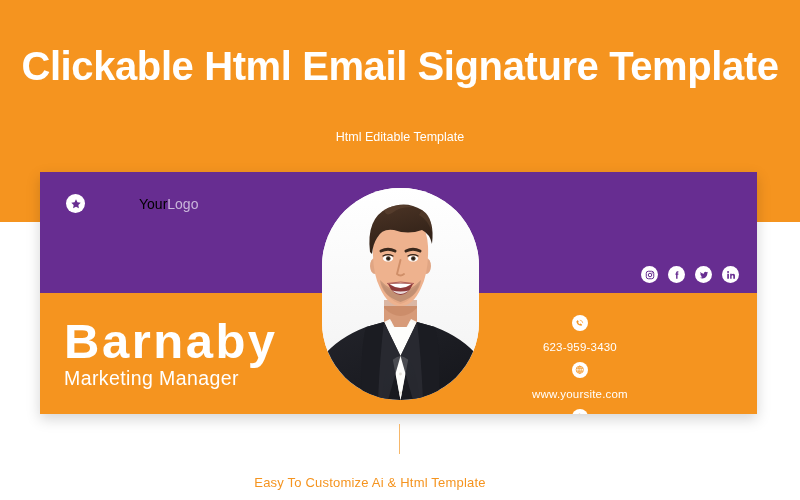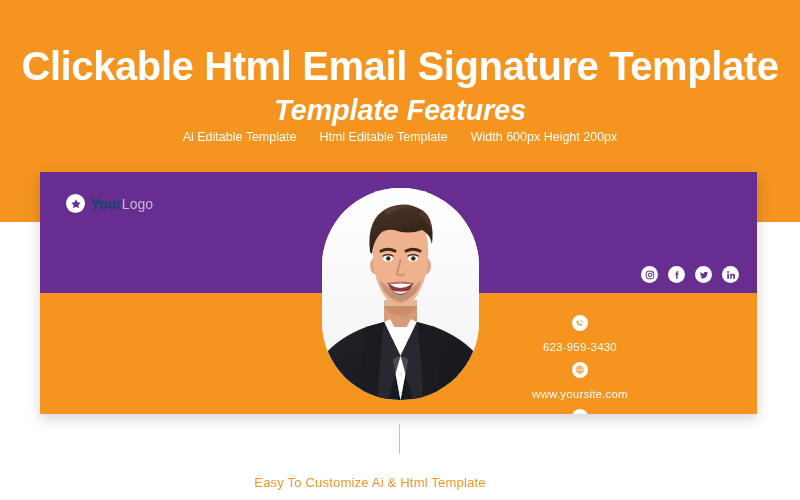--- a/index.html
+++ b/index.html
@@ -107,21 +107,21 @@
     align-items:center;
     justify-content:center;
     flex:0 0 auto;
   }
   .logo-badge svg { display:block; }
   .logo-text {
     font-size:14px;
     line-height:16px;
     white-space:nowrap;
   }
-  .logo-text .lg-bold { color:#0c4a6e; font-weight:bold; }
+  .logo-text .lg-bold { color:#000000; font-weight:normal;margin-left:48px; }
   .logo-text .lg-light { color:#C9B6DA; font-weight:normal; }
 
   
   .portrait {
     position:absolute;
     left:282px; top:16px;
     width:157px; height:212px;
     border-radius:78px;
     background:#fbfbfb;
     overflow:hidden;
@@ -221,26 +221,23 @@
   }
 </style>
 </head>
 <body>
 
 <div id="stage">
 
   <div class="banner">
     <div class="banner-title">Clickable Html Email Signature Template</div>
 
-    <div class="banner-subtitle">Template Features</div>
 
     <div class="banner-features">
-      <span class="feat">Ai Editable Template</span>
       <span class="feat">Html Editable Template</span>
-      <span class="feat">Width 600px Height 200px</span>
     </div>
   </div>
 
   <div class="card">
 
     <div class="card-purple"></div>
     <div class="card-orange"></div>
 
     <div class="logo">
       <span class="logo-badge">
@@ -343,20 +340,24 @@
       </span>
       <span class="soc-btn">
         <svg width="10" height="10" viewBox="0 0 24 24">
           <rect x="3" y="9" width="4" height="12" fill="#672D91"></rect>
           <circle cx="5" cy="5" r="2.4" fill="#672D91"></circle>
           <path d="M10 9h3.8v1.7c0.55-0.95 1.8-1.95 3.6-1.95 3.1 0 4.1 1.95 4.1 4.9V21h-4v-6.2c0-1.5-0.55-2.5-1.9-2.5-1.1 0-1.75 0.75-2.05 1.48-0.1 0.26-0.12 0.62-0.12 0.98V21h-3.4z" fill="#672D91"></path>
         </svg>
       </span>
     </div>
 
+    <div class="name-block">
+      <div class="person-name">Barnaby</div>
+      <div class="person-role">Marketing Manager</div>
+    </div>
 
     <div class="contact">
 
       <div class="c-row">
         <span class="c-ico">
           <svg width="9" height="9" viewBox="0 0 24 24">
             <path d="M6.6 3.5c0.6-0.2 1.3 0.1 1.6 0.7l1.4 2.7c0.3 0.55 0.15 1.25-0.35 1.65L8.2 9.4c0.85 1.9 2.5 3.55 4.4 4.4l0.85-1.05c0.4-0.5 1.1-0.65 1.65-0.35l2.7 1.4c0.6 0.3 0.9 1 0.7 1.6l-0.5 1.6c-0.25 0.8-1 1.3-1.85 1.25C9.1 17.8 4.2 12.9 3.75 6.85 3.7 6 4.2 5.25 5 5z" fill="#F5941F"></path>
             <path d="M14 3.2a7.3 7.3 0 0 1 6.8 6.8" fill="none" stroke="#F5941F" stroke-width="1.7" stroke-linecap="round"></path>
           </svg>
         </span>

